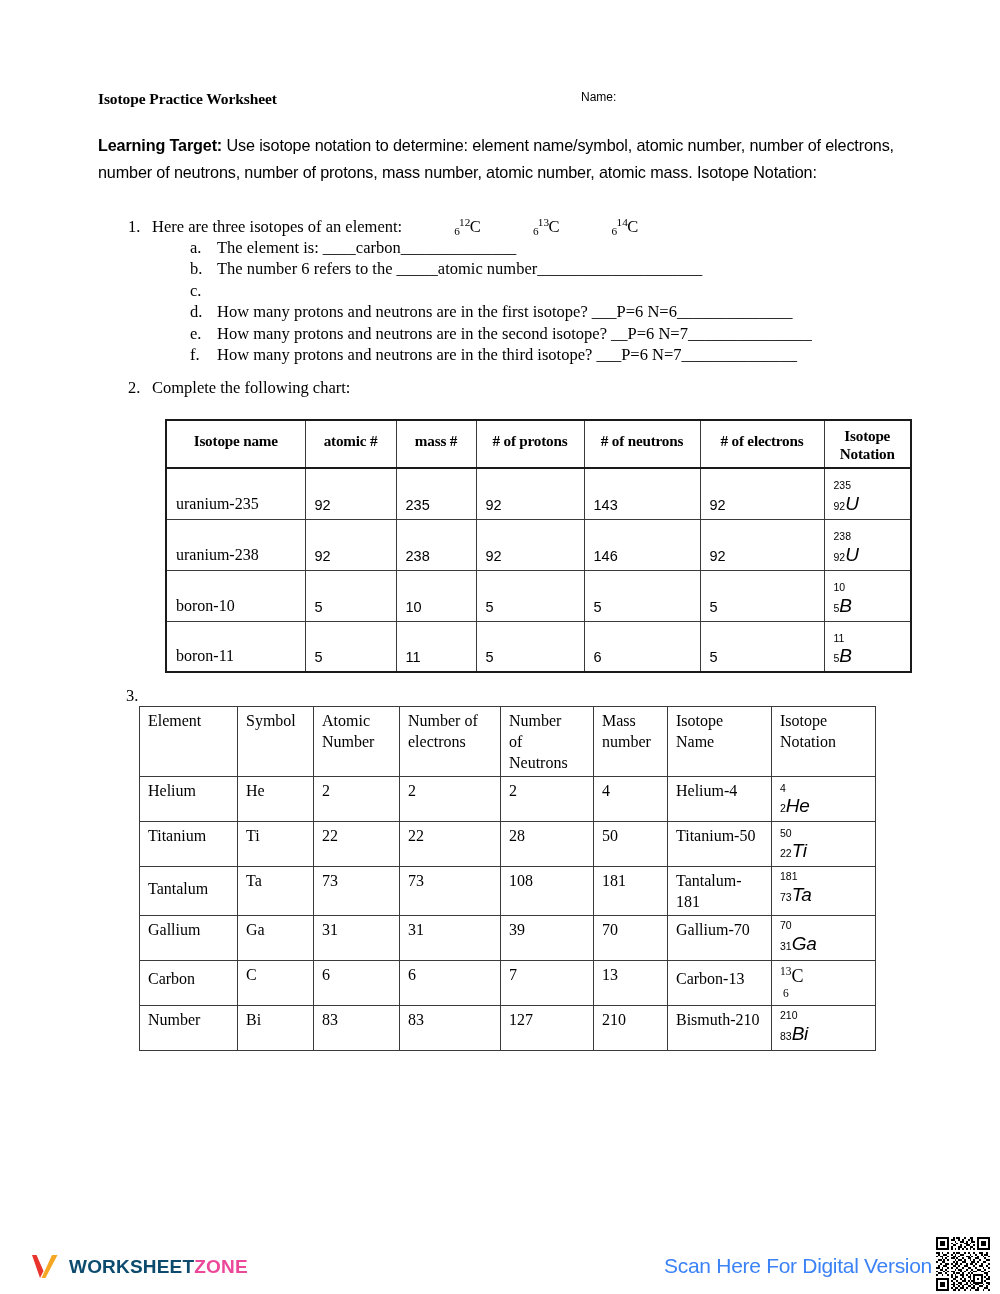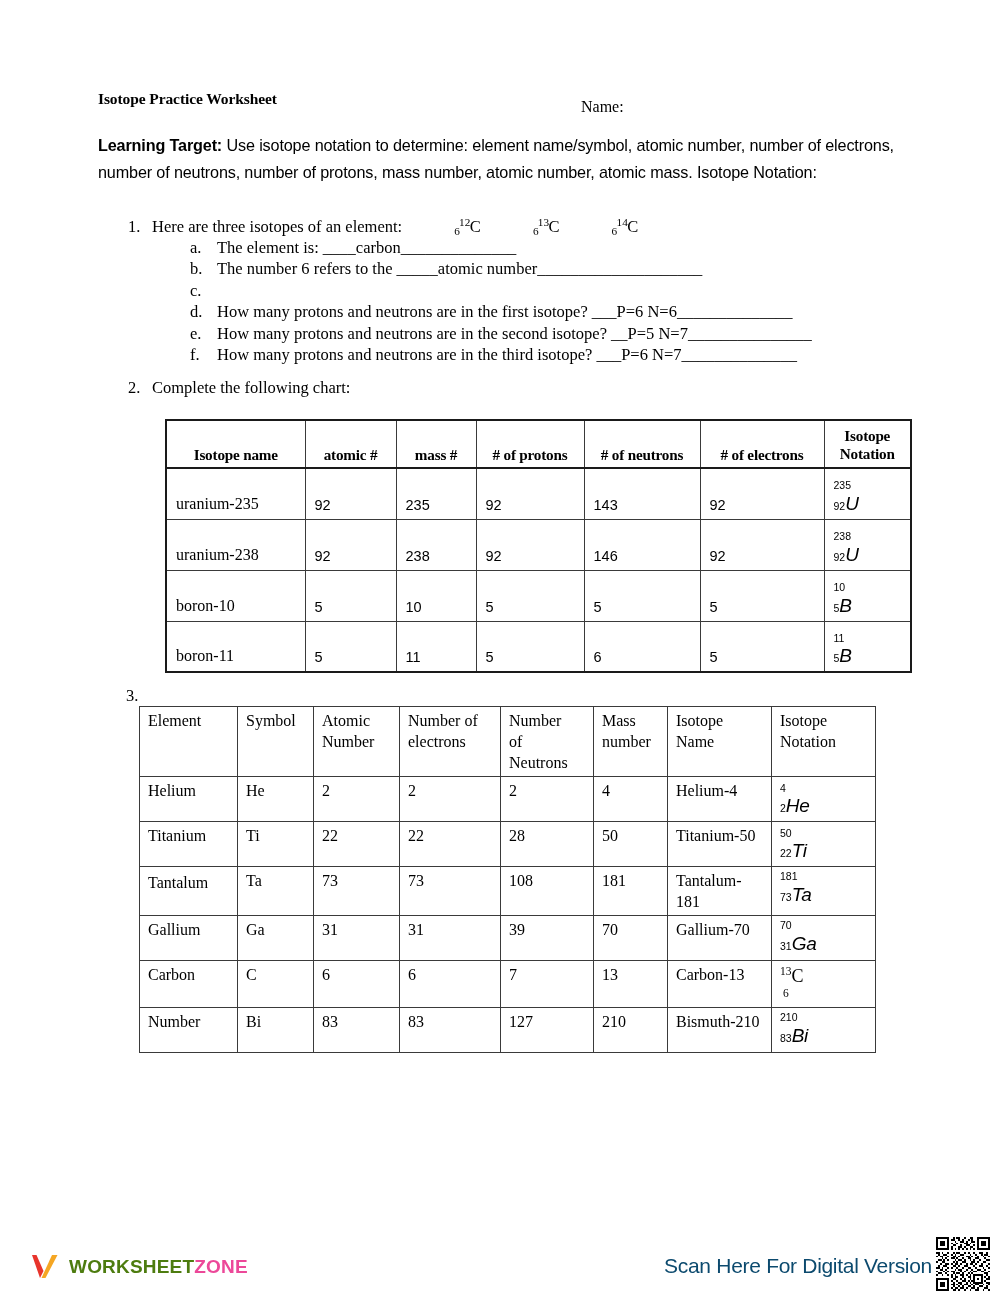--- a/index.html
+++ b/index.html
@@ -27,23 +27,23 @@
   .doc-title {
     font-family: "Liberation Serif", serif;
     font-weight: bold;
     font-size: 15.5px;
     letter-spacing: -0.1px;
     white-space: nowrap;
   }
   .name-label {
     position: absolute;
     left: 483px;
-    top: 8px;
-    font-family: Liberation Serif, serif;
-    font-size: 16px;
+    top: 0;
+    font-family: Liberation Sans, sans-serif;
+    font-size: 12px;
   }
 
   
   .learning {
     position: absolute;
     top: 132px; left: 98px;
     width: 810px;
     font-family: "Liberation Sans", sans-serif;
     font-size: 16.2px;
     line-height: 27px;
@@ -111,21 +111,21 @@
     border: 1px solid #3a3a3a;
     padding: 0;
     vertical-align: bottom;
   }
   table.t2 thead th {
     height: 48px;
     font-family: "Liberation Serif", serif;
     font-weight: bold;
     font-size: 15.2px;
     text-align: center;
-    padding-bottom: 3px;
+    padding-bottom: 17px;
     border-bottom: 2px solid #1a1a1a;
     letter-spacing: -0.2px;
   }
   table.t2 thead th.two-line {
     line-height: 18px;
     padding-bottom: 4px;
   }
   table.t2 tbody td {
     height: 51px;
     padding-bottom: 6px;
@@ -215,21 +215,21 @@
     padding: 3px 6px 3px 8px;
     vertical-align: top;
     font-family: "Liberation Serif", serif;
     font-size: 16px;
     font-weight: normal;
     text-align: left;
     line-height: 21px;
   }
   table.t3 thead th { height: 69px; }
   table.t3 tbody td { height: 45px; }
-  table.t3 td.bottom-align { vertical-align: bottom; padding-bottom: 22px; }
+  table.t3 td.bottom-align { vertical-align: bottom; padding-bottom: 16px; }
   table.t3 td.notation-cell3 {
     vertical-align: middle;
     padding-left: 8px;
     padding-top: 4px;
     padding-bottom: 4px;
   }
   table.t3 td.notation-cell3.top-align { vertical-align: top; }
 
   
   .footer {
@@ -244,29 +244,29 @@
     display: flex;
     align-items: center;
   }
   .brand-mark { width: 34px; height: 30px; margin-right: 7px; }
   .brand-text {
     font-family: "Liberation Sans", sans-serif;
     font-weight: bold;
     font-size: 19px;
     letter-spacing: 0.2px;
   }
-  .brand-text .w { color: #4d7c0f; }
+  .brand-text .w { color: #0c4a6e; }
   .brand-text .z { color: #ec4899; margin-left: 0; }
 
   .scan {
     position: absolute;
     right: 68px; top: 22px;
     font-family: "Liberation Sans", sans-serif;
     font-size: 21px;
-    color: #0c4a6e;
+    color: #3b82f6;
     white-space: nowrap;
     letter-spacing: -0.3px;
   }
   .qr {
     position: absolute;
     right: 10px; top: 5px;
     width: 54px; height: 54px;
   }
 </style>
 </head>
@@ -302,21 +302,21 @@
     </div>
     <div class="q1-sub">
       <span class="q1-sub-letter">c.</span>
     </div>
     <div class="q1-sub">
       <span class="q1-sub-letter">d.</span>
       <span>How many protons and neutrons are in the first isotope?   ___P=6  N=6______________</span>
     </div>
     <div class="q1-sub">
       <span class="q1-sub-letter">e.</span>
-      <span>How many protons and neutrons are in the second isotope?  __P=5  N=7_______________</span>
+      <span>How many protons and neutrons are in the second isotope?  __P=6  N=7_______________</span>
     </div>
     <div class="q1-sub">
       <span class="q1-sub-letter">f.</span>
       <span>How many protons and neutrons are in the third isotope?  ___P=6  N=7______________</span>
     </div>
   </div>
 
   <div class="q2">
     <span class="q1-num">2.</span>
     <span>Complete the following chart:</span>

